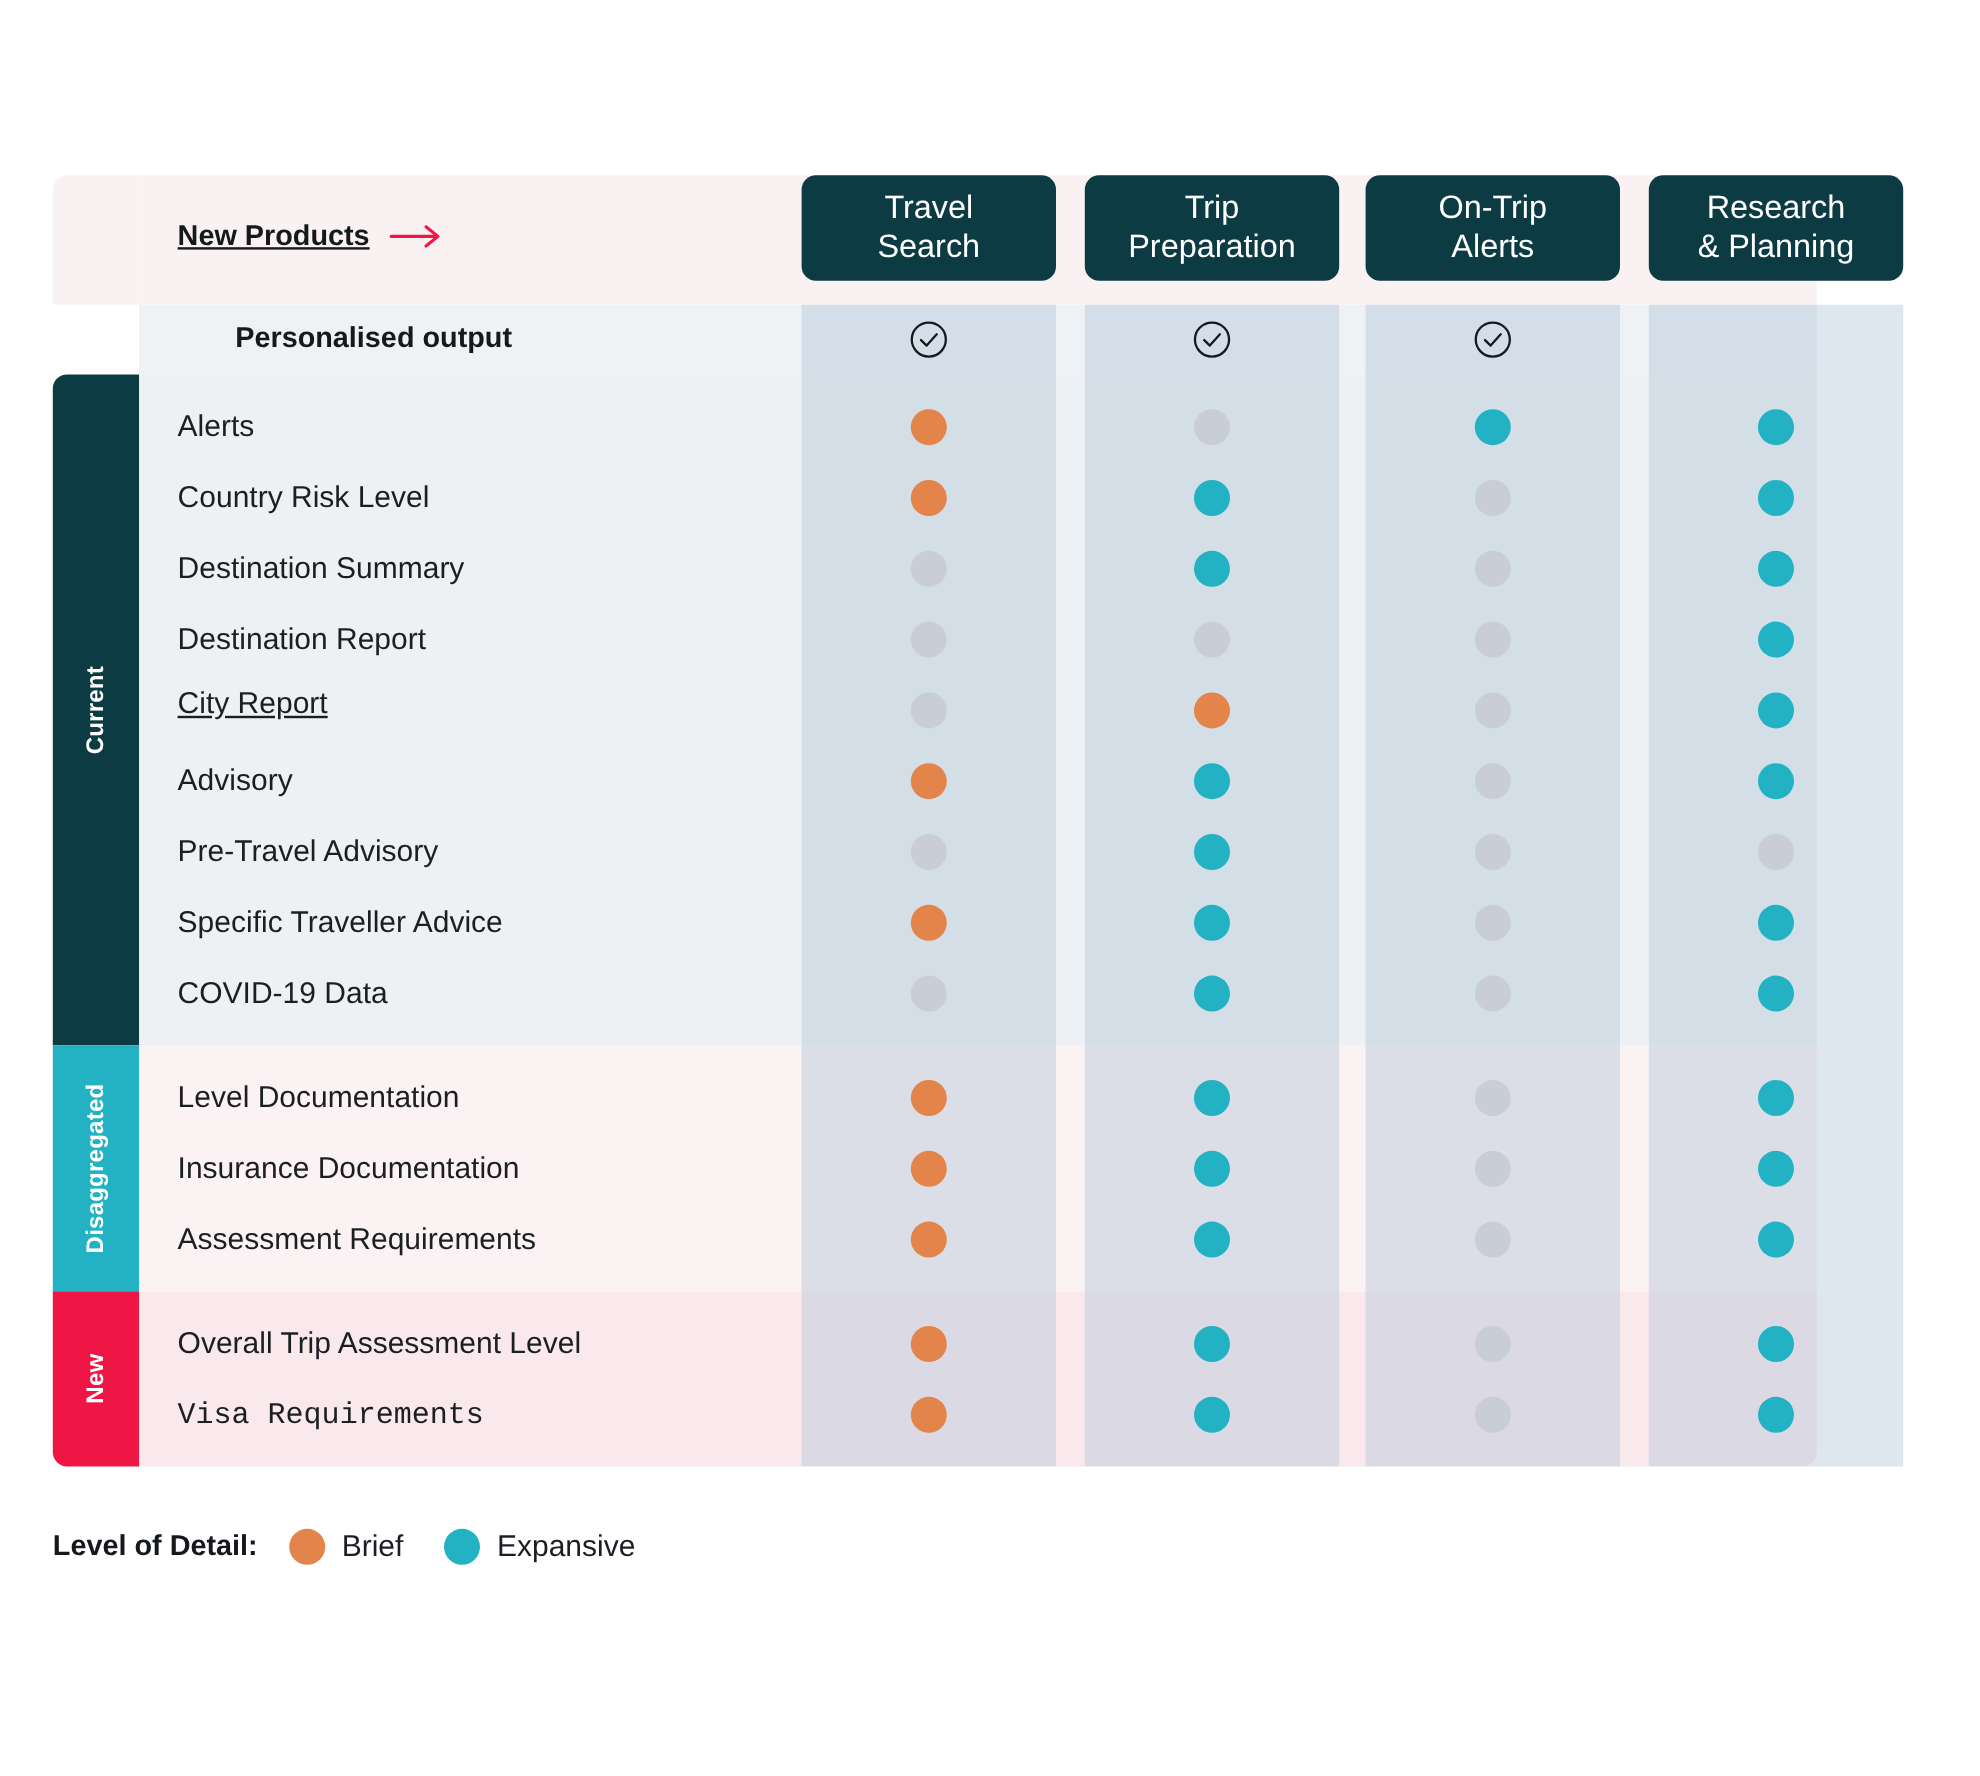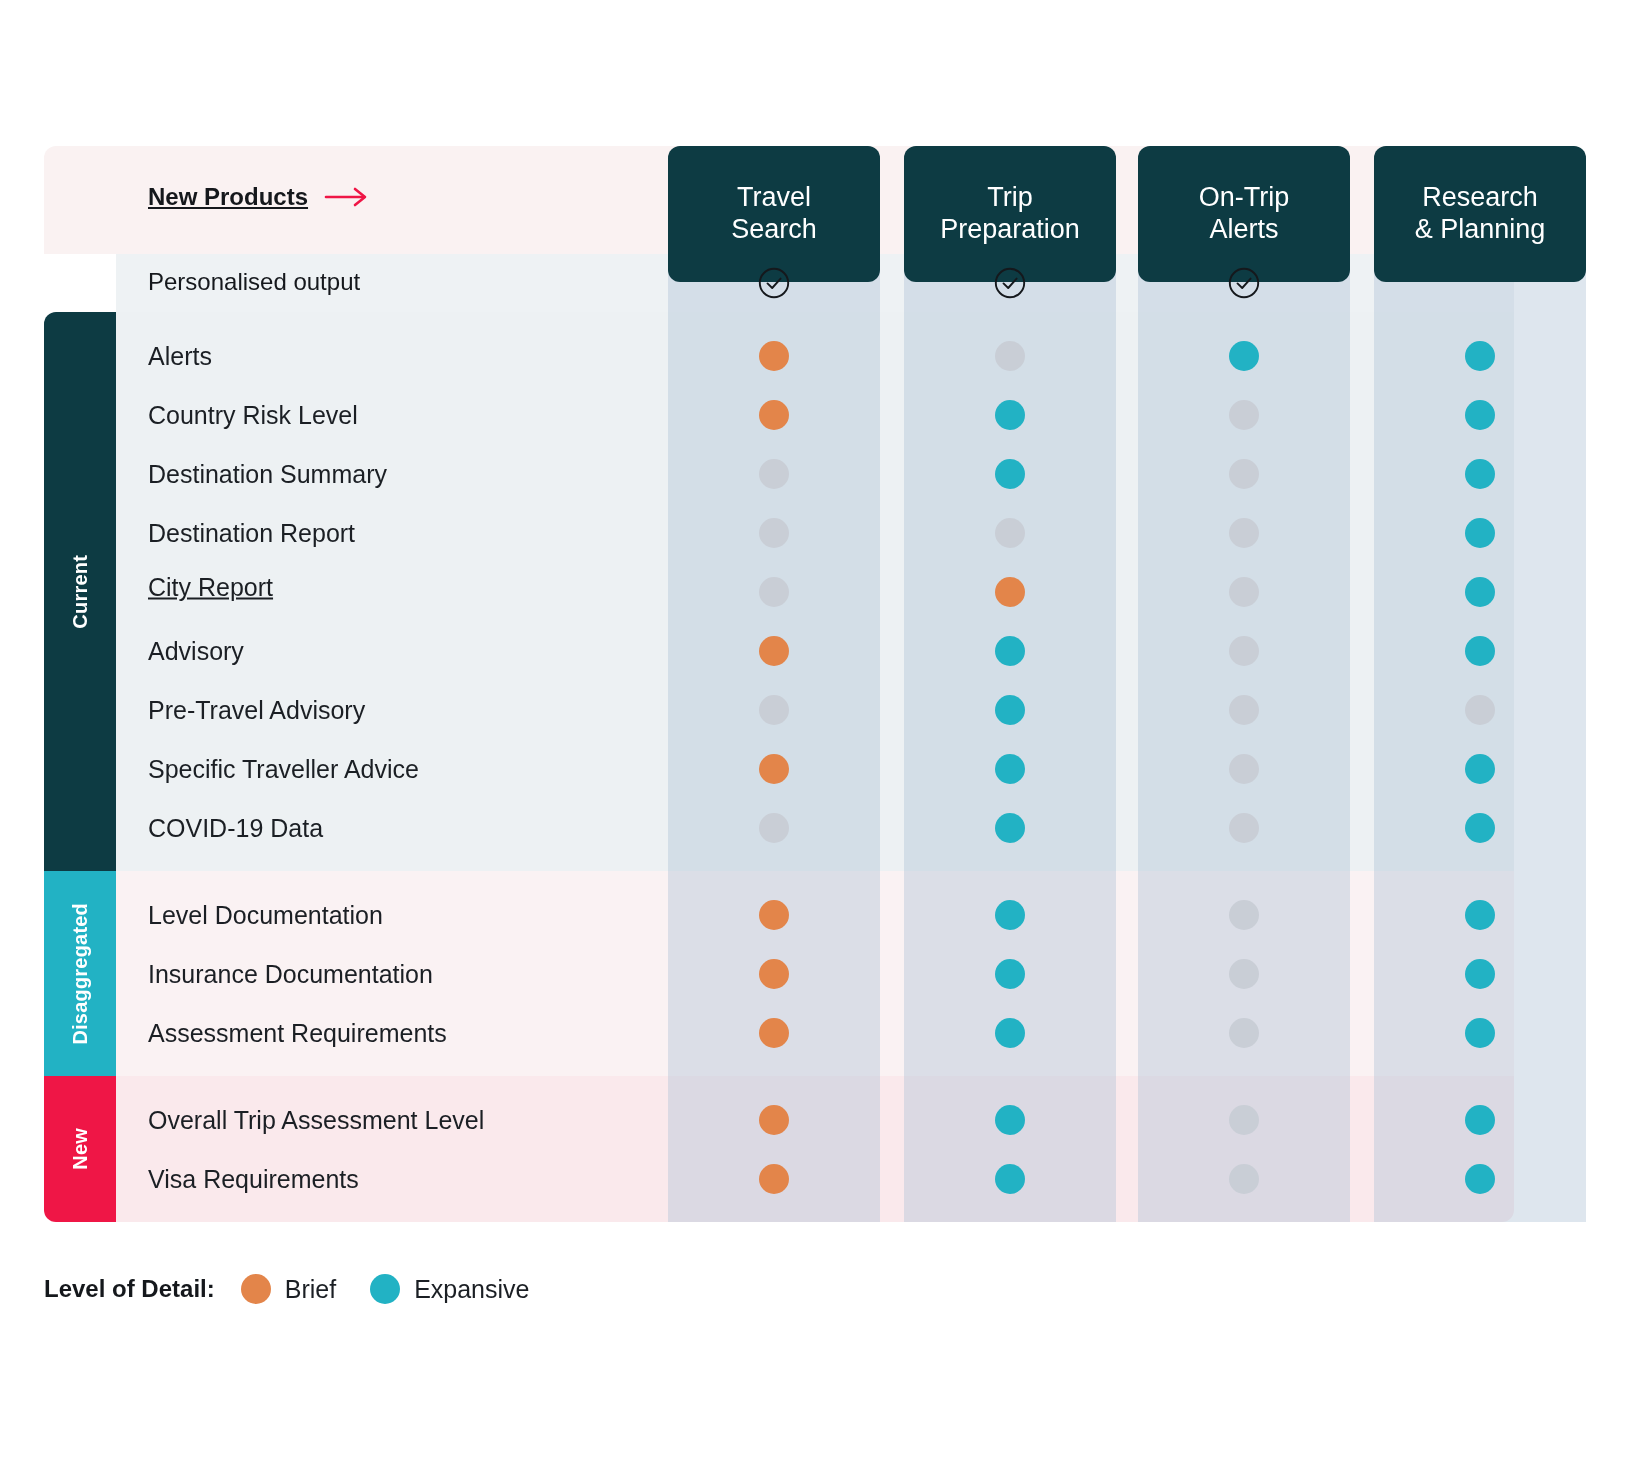--- a/index.html
+++ b/index.html
@@ -57,36 +57,36 @@
   .band-headleft{position:absolute;background:#faf2f2;border-radius:12px 0 0 0;}
 
   
   .colband{
     position:absolute;top:0;
     background:rgba(176,196,214,0.42);
   }
 
   
   .chip{
-    position:absolute;top:0;height:136px;
+    position:absolute;top:0;height:88px;
     background:#0d3b43;border-radius:12px;
     display:flex;align-items:center;justify-content:center;
     text-align:center;
     color:#ffffff;font-size:27px;line-height:1.18;font-weight:400;
     padding:0 6px;box-sizing:border-box;
   }
 
   
   .newprod{
     position:absolute;display:flex;align-items:center;gap:16px;
     font-size:24px;font-weight:700;color:#15181c;white-space:nowrap;
   }
   .arrow-icon{display:inline-block;line-height:0;}
   .pers-label{
-    position:absolute;font-size:24px;font-weight:400;color:#15181c;white-space:nowrap;
+    position:absolute;font-size:24px;font-weight:700;color:#15181c;white-space:nowrap;margin-left:48px;
   }
 
   
   .rowlabel{
     position:absolute;left:32px;
     font-size:25px;color:#1b1f24;white-space:nowrap;
     transform:translateY(-50%);
   }
 
   
@@ -243,21 +243,21 @@
         <div class="rowlabel" style="top: 886.5px;">Assessment Requirements</div>
         <div class="dot" style="left: 658px; top: 886.5px; background: rgb(227, 133, 74);"></div>
         <div class="dot" style="left: 894px; top: 886.5px; background: rgb(34, 178, 196);"></div>
         <div class="dot" style="left: 1128px; top: 886.5px; background: rgb(201, 206, 214);"></div>
         <div class="dot" style="left: 1364px; top: 886.5px; background: rgb(34, 178, 196);"></div>
         <div class="rowlabel" style="top: 973.5px;">Overall Trip Assessment Level</div>
         <div class="dot" style="left: 658px; top: 973.5px; background: rgb(227, 133, 74);"></div>
         <div class="dot" style="left: 894px; top: 973.5px; background: rgb(34, 178, 196);"></div>
         <div class="dot" style="left: 1128px; top: 973.5px; background: rgb(201, 206, 214);"></div>
         <div class="dot" style="left: 1364px; top: 973.5px; background: rgb(34, 178, 196);"></div>
-        <div class="rowlabel" style="top: 1032.5px;">Visa Requirements</div>
+        <div class="rowlabel" style="top: 1032.5px; font-family: Liberation Mono, monospace;">Visa Requirements</div>
         <div class="dot" style="left: 658px; top: 1032.5px; background: rgb(227, 133, 74);"></div>
         <div class="dot" style="left: 894px; top: 1032.5px; background: rgb(34, 178, 196);"></div>
         <div class="dot" style="left: 1128px; top: 1032.5px; background: rgb(201, 206, 214);"></div>
         <div class="dot" style="left: 1364px; top: 1032.5px; background: rgb(34, 178, 196);"></div>
       </div>
   </div>
 
   <div class="legend" style="top: 1274px;">
     <span class="legend-title">Level of Detail:</span>
     <span id="legend-items" style="display:flex;align-items:center;">

